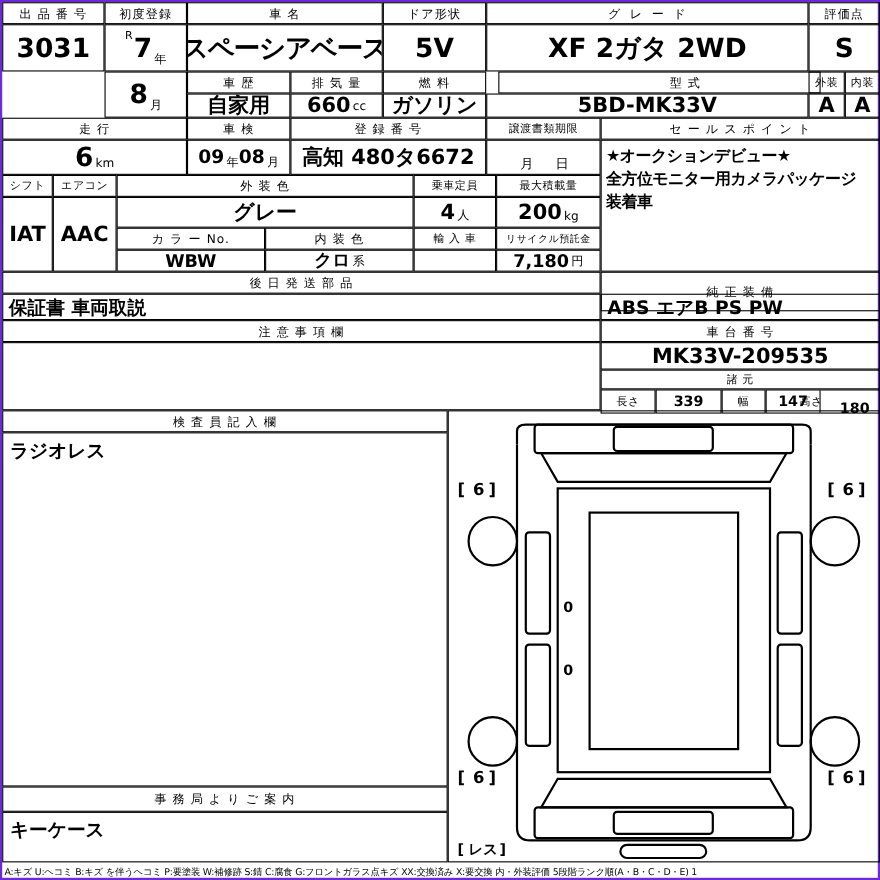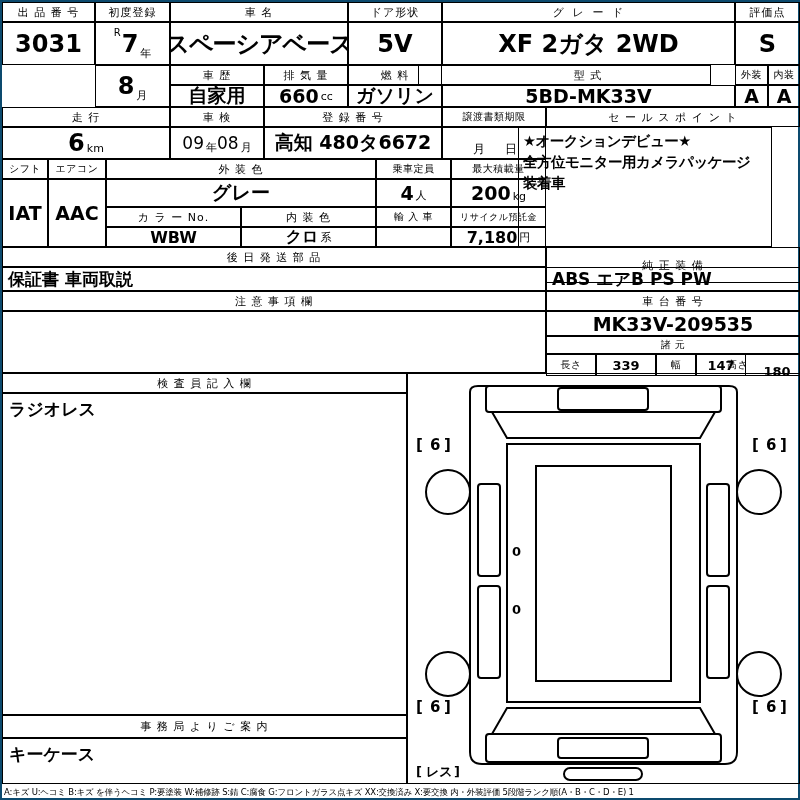--- a/index.html
+++ b/index.html
@@ -12,21 +12,21 @@
     height: 800px;
     font-family: "DejaVu Sans", sans-serif;
     color: #000;
     overflow: hidden;
   }
   #sheet {
     position: relative;
     width: 800px;
     height: 800px;
     box-sizing: border-box;
-    border: 2px solid #0c4a6e;
+    border: 2px solid #6d28d9;
   }
   .cell {
     position: absolute;
     box-sizing: border-box;
     border: 1px solid #000;
     display: flex;
     align-items: center;
     justify-content: center;
     overflow: hidden;
     white-space: nowrap;
@@ -43,21 +43,21 @@
   .val {
     font-size: 19px;
     font-weight: bold;
   }
   .val-lg {
     font-size: 24px;
     font-weight: bold;
   }
   .val-md {
     font-size: 17px;
-    font-weight: normal;
+    font-weight: bold;
   }
   .unit {
     font-size: 11px;
     font-weight: normal;
     margin-left: 2px;
     align-self: flex-end;
     padding-bottom: 3px;
   }
   .left {
     justify-content: flex-start;
@@ -137,21 +137,21 @@
 
   <div class="cell" style="left:168px; top:63px; width:94px; height:20px;">
     <span class="lbl">車 歴</span>
   </div>
   <div class="cell" style="left:262px; top:63px; width:84px; height:20px;">
     <span class="lbl">排 気 量</span>
   </div>
   <div class="cell" style="left:346px; top:63px; width:94px; height:20px;">
     <span class="lbl">燃 料</span>
   </div>
-  <div class="cell" style="left:416px; top:63px; width:293px; height:20px;padding-left:47px;">
+  <div class="cell" style="left:451px; top:63px; width:293px; height:20px;padding-left:47px;">
     <span class="lbl">型 式</span>
   </div>
   <div class="cell" style="left:733px; top:63px; width:33px; height:20px;">
     <span class="lbl-sm">外装</span>
   </div>
   <div class="cell" style="left:766px; top:63px; width:32px; height:20px;">
     <span class="lbl-sm">内装</span>
   </div>
 
   <div class="cell" style="left:93px; top:63px; width:75px; height:42px;">
@@ -205,21 +205,21 @@
     <span class="unit">月</span>
   </div>
   <div class="cell" style="left:262px; top:125px; width:178px; height:32px;">
     <span class="val">高知 480タ6672</span>
   </div>
   <div class="cell" style="left:440px; top:125px; width:104px; height:32px;">
     <span class="unit" style="padding-bottom:0; font-size:12px;">月</span>
     <span class="unit" style="padding-bottom:0; font-size:12px; margin-left:20px;">日</span>
   </div>
 
-  <div class="cell" style="left:516px; top:125px; width:254px; height:120px; align-items:flex-start; justify-content:flex-start; padding:4px 4px;">
+  <div class="cell" style="left:544px; top:125px; width:254px; height:120px; align-items:flex-start; justify-content:flex-start; padding:4px 4px;">
     <div style="display:flex; flex-direction:column; gap:2px;">
       <span class="sp-line">★オークションデビュー★</span>
       <span class="sp-line">全方位モニター用カメラパッケージ</span>
       <span class="sp-line">装着車</span>
     </div>
   </div>
 
   <div class="cell" style="left:0px; top:157px; width:46px; height:20px;">
     <span class="lbl-sm">シフト</span>
   </div>

